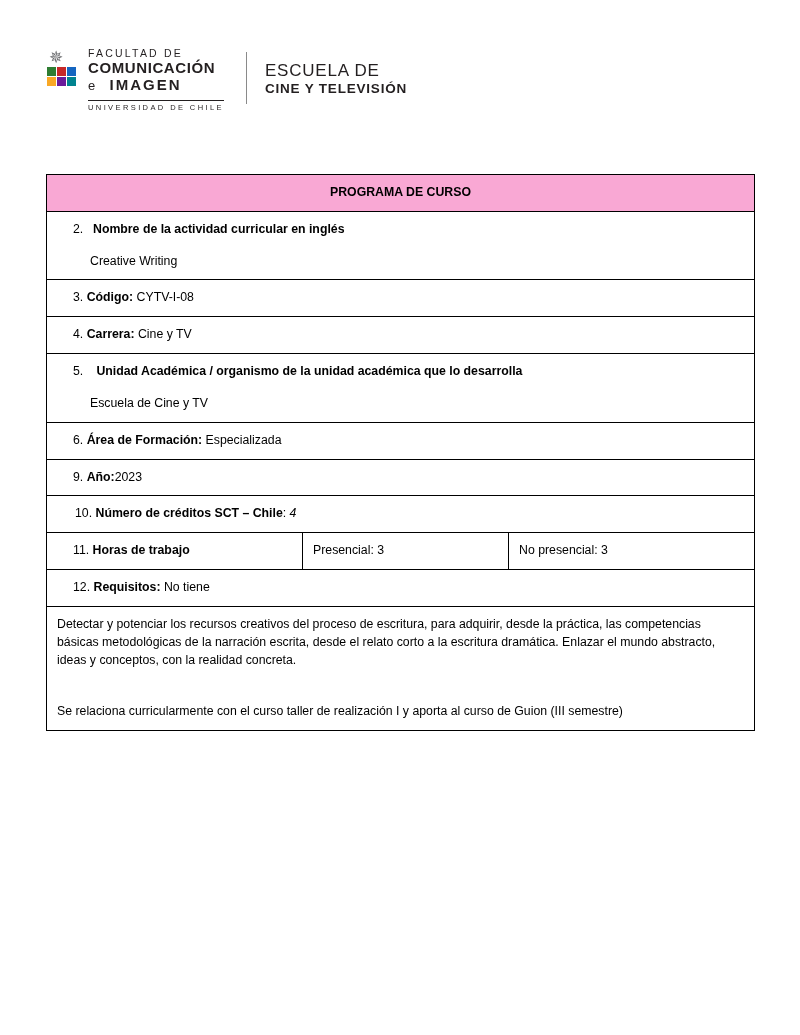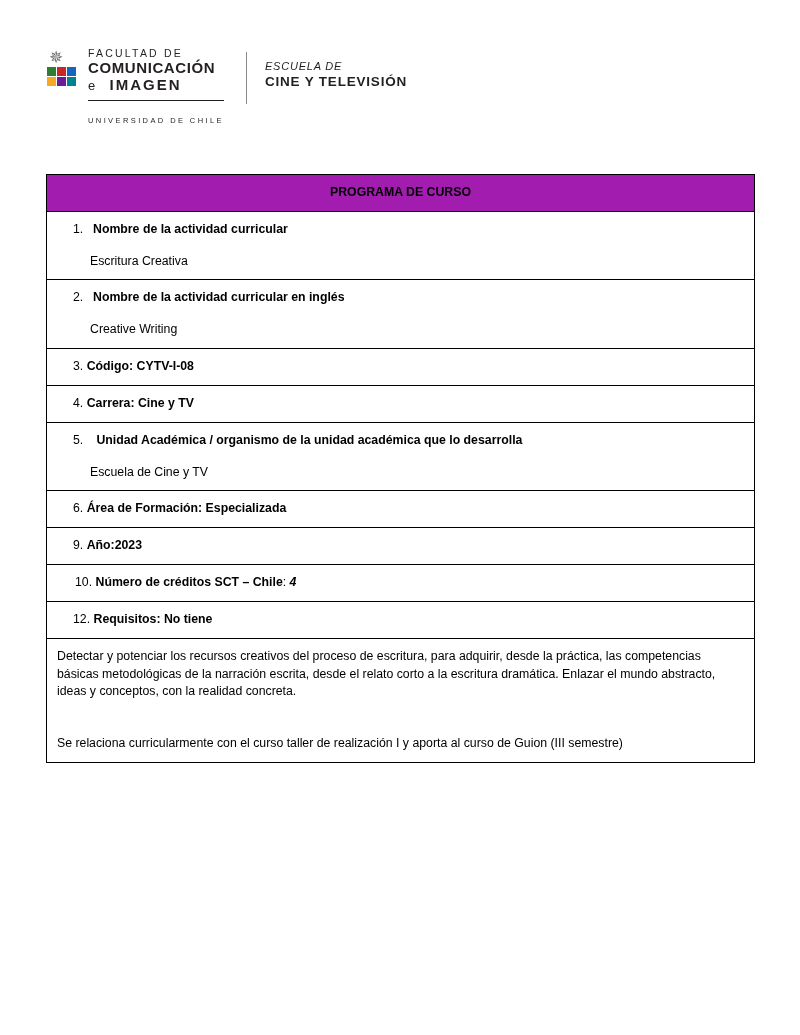--- a/index.html
+++ b/index.html
@@ -87,39 +87,38 @@
   .logo-text .l3 .e {
     font-weight: normal;
     font-size: 13px;
   }
   .logo-text .l4 {
     font-size: 7.5px;
     letter-spacing: 2.4px;
     color: #231f20;
     margin-top: 7px;
     border-top: 1px solid #231f20;
-    padding-top: 16px;
+    padding-top: 3px;
     display: inline-block;
   }
 
   .logo-divider {
     width: 1px;
     background: #8a8a8a;
     height: 52px;
     margin: 6px 18px 0 22px;
   }
   .unit-text {
     padding-top: 14px;
     line-height: 1.25;
     color: #231f20;
   }
   .unit-text .u1 {
-    font-size: 11px;
+    font-size: 17px;
     letter-spacing: 0.8px;
-    font-style: italic;
   }
   .unit-text .u2 {
     font-size: 13.5px;
     font-weight: bold;
     letter-spacing: 0.8px;
   }
 
   
   table.program {
     border-collapse: collapse;
@@ -128,32 +127,32 @@
     table-layout: fixed;
   }
   table.program td {
     border: 1px solid #000000;
     padding: 9px 10px 9px 10px;
     font-size: 12.3px;
     vertical-align: top;
     line-height: 1.45;
   }
   .title-row td {
-    background: #a21caf;
+    background: #f9a8d4;
     text-align: center;
     font-weight: bold;
     font-size: 12.3px;
     padding: 8px 10px;
   }
   .num {
     display: inline-block;
     min-width: 20px;
   }
   .lbl { font-weight: bold; }
-  .val { font-weight: bold; }
+  .val { font-weight: normal; }
   .two-line-cell .first {
     padding-left: 16px;
   }
   .two-line-cell .second {
     padding-left: 33px;
     padding-top: 14px;
   }
   .indent1 { padding-left: 16px; }
   .indent2 { padding-left: 18px; }
   .italic { font-style: italic; }
@@ -203,28 +202,20 @@
       <col style="width: 256px;">
       <col style="width: 206px;">
       <col style="width: 246px;">
     </colgroup>
 
     <tbody>
         <tr class="title-row">
       <td colspan="3">PROGRAMA DE CURSO</td>
     </tr>
 
-    <tr>
-      <td colspan="3" class="two-line-cell">
-        <div class="first">
-          <span class="num">1.</span><span class="lbl">Nombre de la actividad curricular</span>
-        </div>
-        <div class="second">Escritura Creativa</div>
-      </td>
-    </tr>
 
     <tr>
       <td colspan="3" class="two-line-cell">
         <div class="first">
           <span class="num">2.</span><span class="lbl">Nombre de la actividad curricular en inglés</span>
         </div>
         <div class="second">Creative Writing</div>
       </td>
     </tr>
 
@@ -271,20 +262,32 @@
     </tr>
 
     <tr>
       <td colspan="3">
         <span class="indent2">10.</span>
         <span class="lbl">Número de créditos SCT – Chile</span><span>:</span>
         <span class="val italic">4</span>
       </td>
     </tr>
 
+    <tr>
+      <td>
+        <span class="indent1">11.</span>
+        <span class="lbl">Horas de trabajo</span>
+      </td>
+      <td>
+        <span class="val">Presencial: 3</span>
+      </td>
+      <td>
+        <span class="val">No presencial: 3</span>
+      </td>
+    </tr>
 
     <tr>
       <td colspan="3">
         <span class="indent1">12.</span>
         <span class="lbl">Requisitos:</span>
         <span class="val">No tiene</span>
       </td>
     </tr>
 
 

